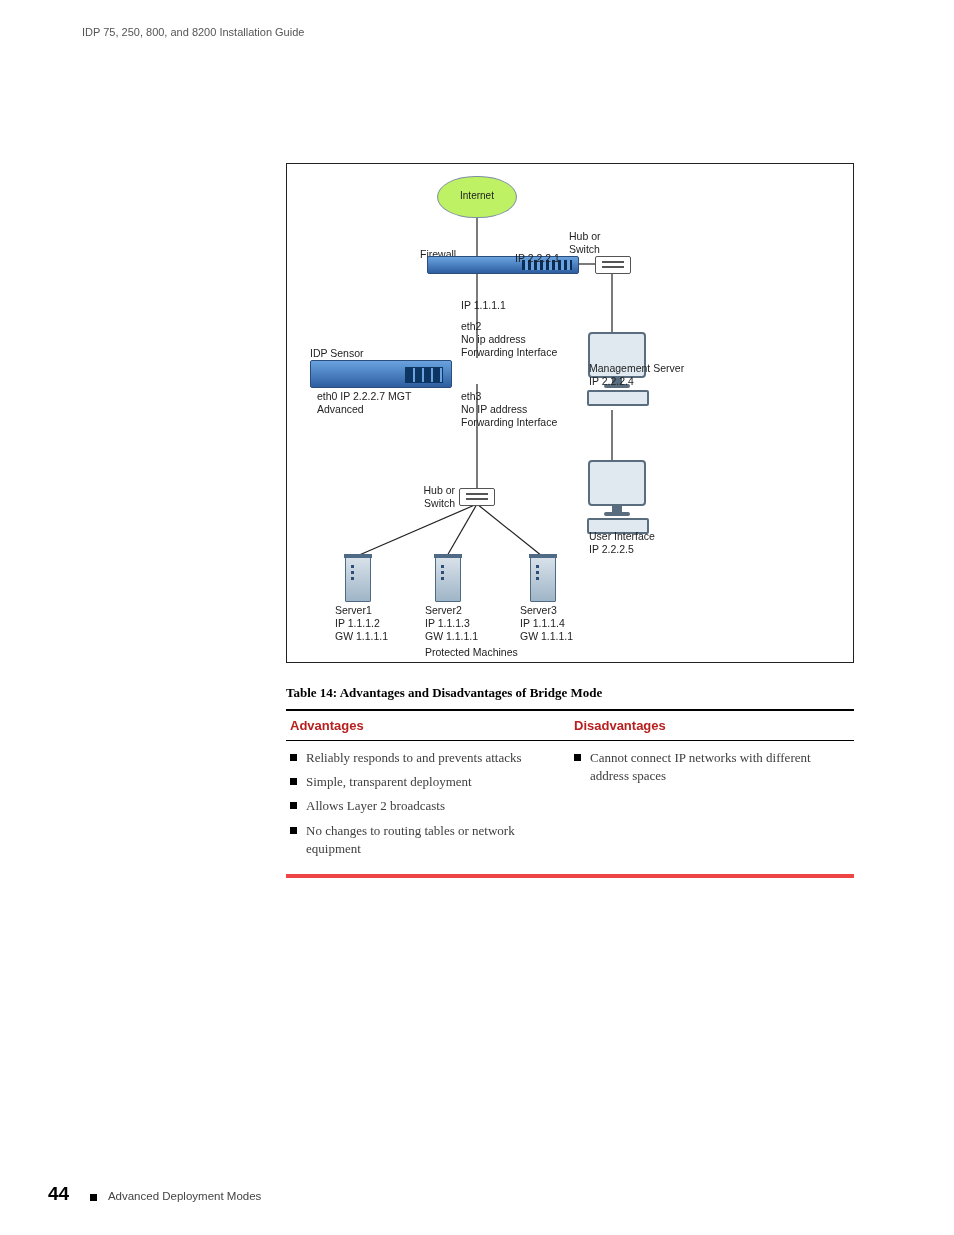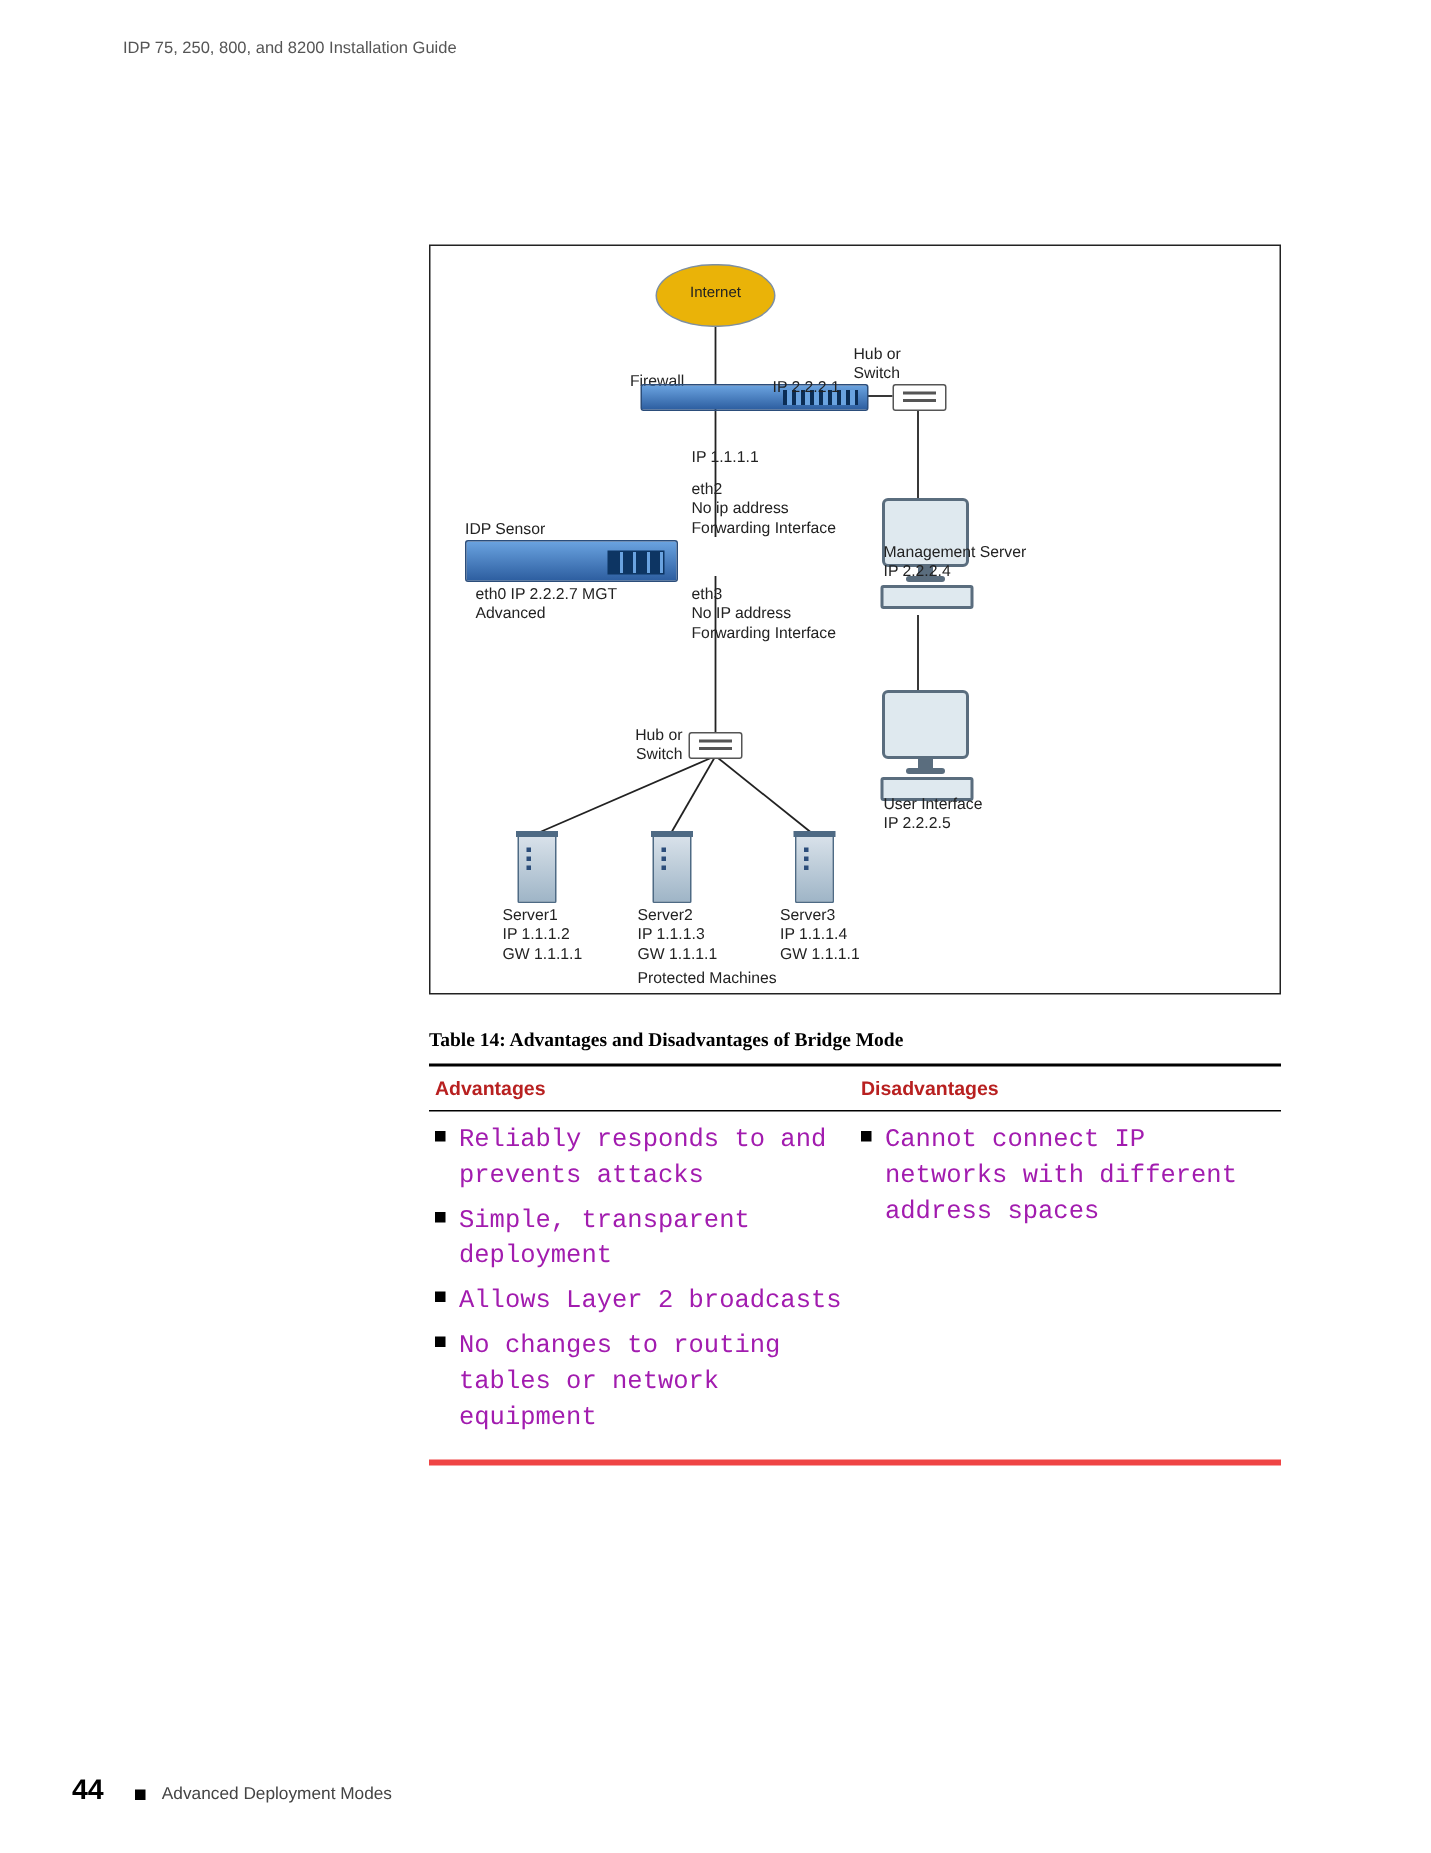--- a/index.html
+++ b/index.html
@@ -48,21 +48,21 @@
     box-sizing: border-box;
     background: #fff;
   }
   .lbl { position: absolute; line-height: 1.25; }
   .cloud {
     position: absolute;
     left: 150px; top: 12px;
     width: 80px; height: 42px;
     border: 1px solid #7d8fa3;
     border-radius: 40px / 22px;
-    background: #eab308;
+    background: #bef264;
     text-align: center;
     font-size: 10px;
     padding-top: 13px;
     box-sizing: border-box;
   }
   .rack {
     position: absolute;
     left: 140px;
     width: 150px; height: 16px;
     background: linear-gradient(#6aa3e0, #2d5ea0);
@@ -154,23 +154,23 @@
     font-weight: bold;
     font-size: 13px;
     color: #b82020;
     padding: 7px 4px;
     border-bottom: 1px solid #000;
     width: 50%;
   }
   .tbl td {
     vertical-align: top;
     padding: 8px 4px 10px;
-    font-family: Liberation Mono, monospace;
-    font-size: 17px;
-    color: #a21caf;
+    font-family: Liberation Serif, serif;
+    font-size: 13px;
+    color: #404040;
   }
   ul.sq { list-style: none; margin: 0; padding: 0; }
   ul.sq li { position: relative; padding-left: 16px; margin-bottom: 6px; line-height: 1.4; }
   ul.sq li:before {
     content: ""; position: absolute; left: 0; top: 5px;
     width: 7px; height: 7px; background: #000;
   }
   .footer {
     position: absolute;
     left: 48px;

